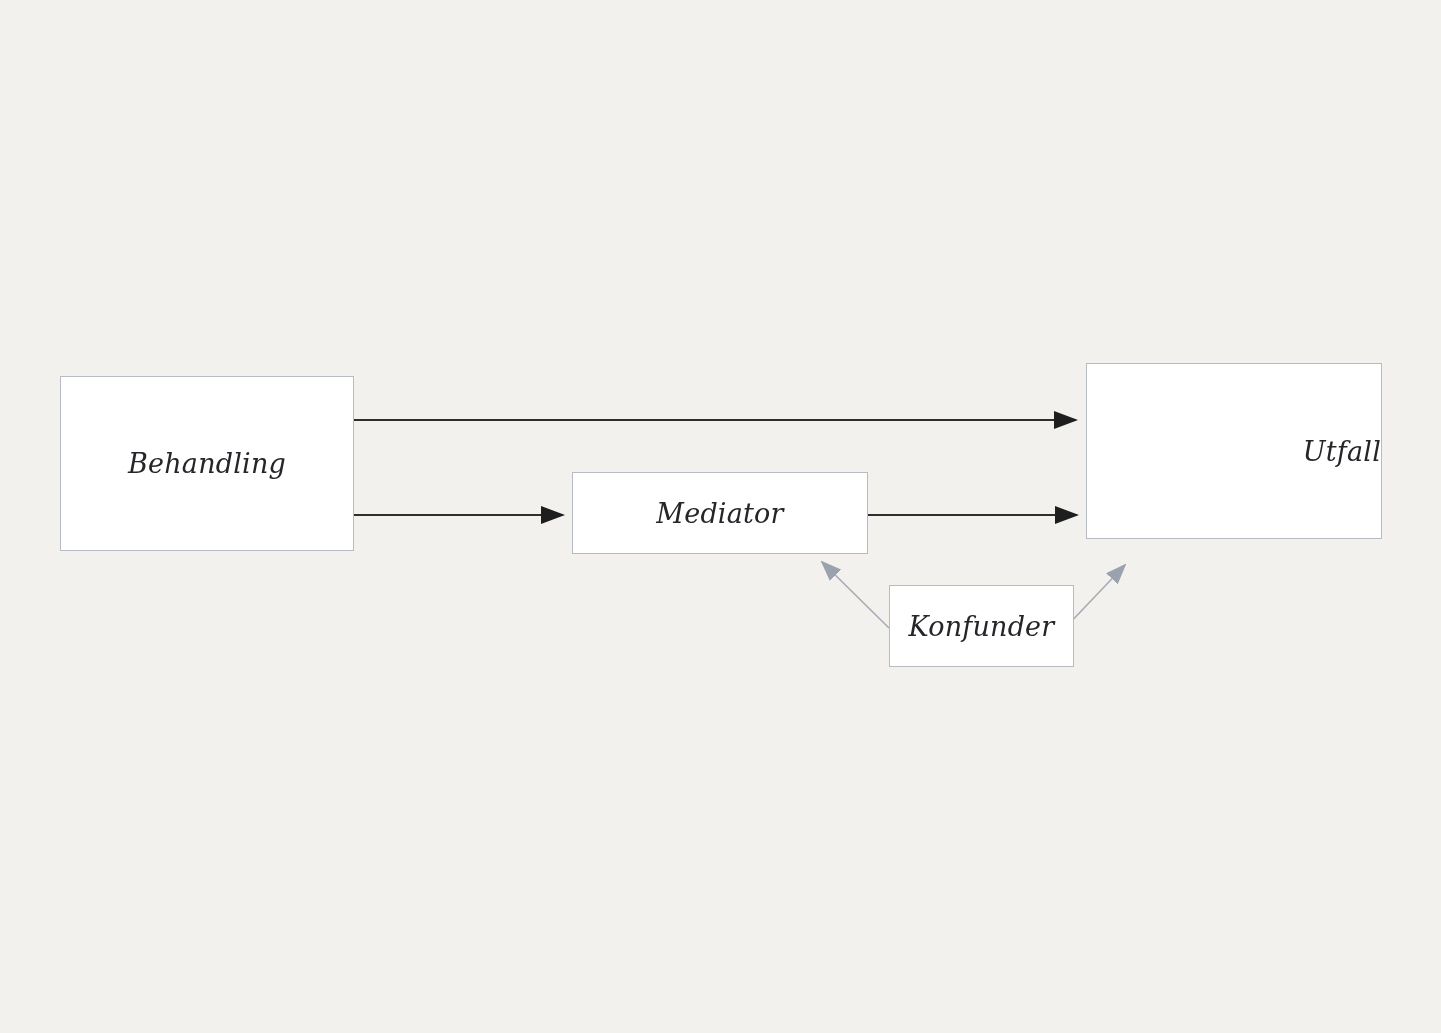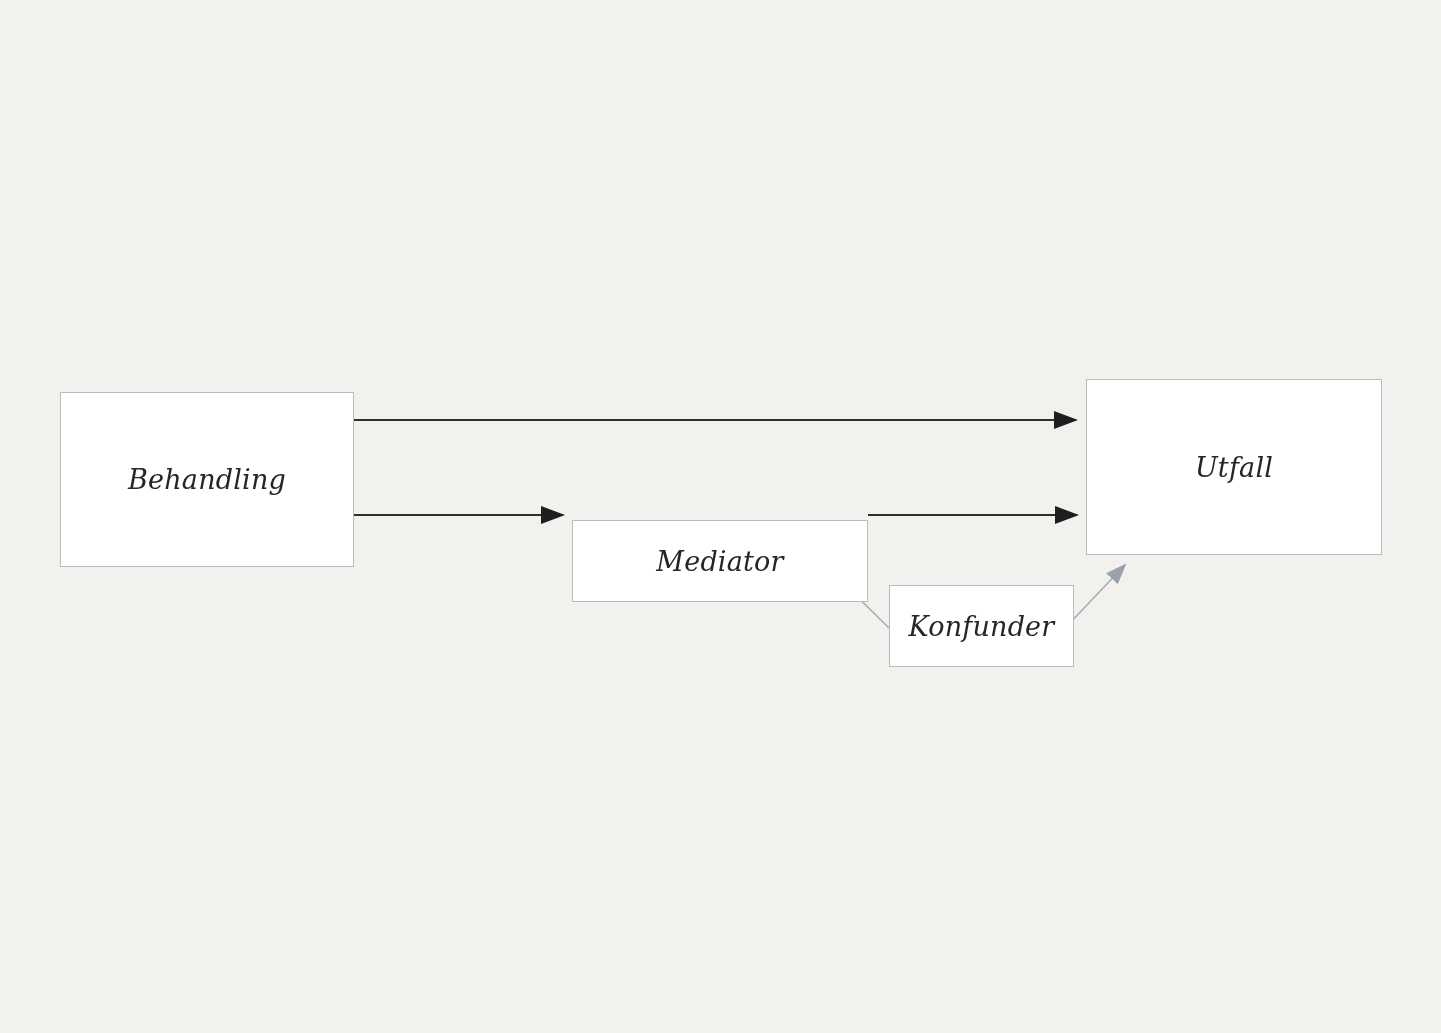--- a/index.html
+++ b/index.html
@@ -34,23 +34,23 @@
     background: var(--node-fill);
     border: 1px solid var(--node-border);
     display: flex;
     align-items: center;
     justify-content: center;
     font-style: italic;
     font-size: 27px;
     color: var(--text);
     letter-spacing: 0.2px;
   }
-  .node-behandling { left: 60px;   top: 392px; width: 294px; height: 175px; }
-  .node-mediator   { left: 572px;  top: 472px; width: 296px; height: 82px; margin-top: 48px;  }
-  .node-utfall     { left: 1086px; top: 379px; width: 296px; height: 176px; }
+  .node-behandling { left: 60px;   top: 376px; width: 294px; height: 175px; }
+  .node-mediator   { left: 572px;  top: 472px; width: 296px; height: 82px;  }
+  .node-utfall     { left: 1086px; top: 363px; width: 296px; height: 176px; justify-content: flex-end; }
   .node-konfunder  { left: 889px;  top: 585px; width: 185px; height: 82px;  }
 </style>
 </head>
 <body>
 
 <div class="canvas">
 
   <svg class="edges-layer" width="1441" height="1033" viewBox="0 0 1441 1033" xmlns="http://www.w3.org/2000/svg">
     <defs>
       <marker id="headDark" markerUnits="userSpaceOnUse" markerWidth="24" markerHeight="18" refX="22" refY="9" orient="auto">

